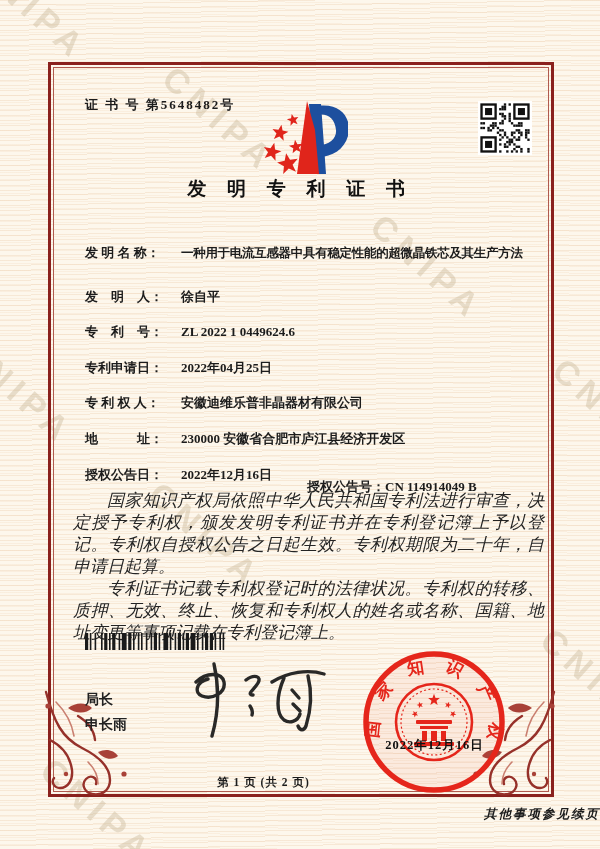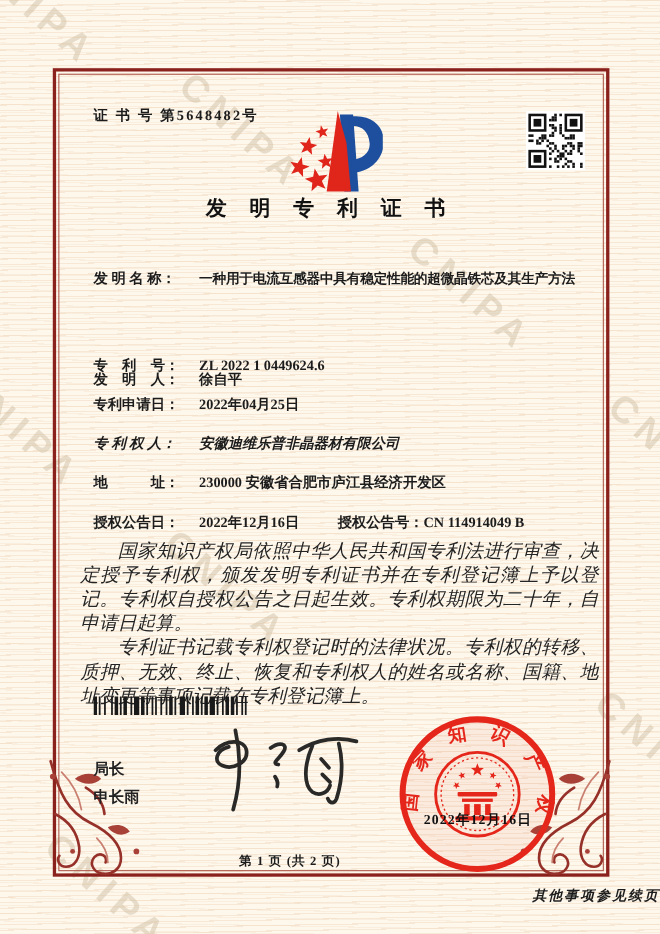--- a/index.html
+++ b/index.html
@@ -36,23 +36,23 @@
   .qr { position:absolute; left:478px; top:101px; }
   .title {
     position:absolute; left:0; right:0; top:176px; text-align:center;
     font-size:19px; font-weight:700; letter-spacing:8px; color:#111;
   }
   .fields { position:absolute; left:85px; right:52px; top:0; }
   .frow { position:absolute; left:0; right:0; font-size:13px; white-space:nowrap; }
   .f-label { display:inline-block; min-width:96px; font-weight:700; }
   .f-value { font-weight:600; }
   .frow.r0 { top:244px; } .frow.r0 .f-value { font-size:12.5px; letter-spacing:-0.3px; }
-  .frow.r1 { top:288px;margin-top:48px; } .frow.r2 { top:323px; } .frow.r3 { top:359px; }
-  .frow.r4 { top:394px;font-style:italic; } .frow.r5 { top:430px; } .frow.r6 { top:466px; }
-  .grant2 { position:absolute; left:222px; top:0; }
+  .frow.r1 { top:288px; } .frow.r2 { top:323px; } .frow.r3 { top:359px; }
+  .frow.r4 { top:394px; } .frow.r5 { top:430px; } .frow.r6 { top:466px; }
+  .grant2 { position:absolute; left:222px; top:12px; }
   .body-text {
     position:absolute; left:73px; right:56px; top:490px;
     font-size:17px; font-style:italic; line-height:22px;
     text-align:justify; color:#242424; font-weight:500;
   }
   .body-text p { text-indent:2em; }
   .barcode { position:absolute; left:85px; top:633px; }
   .director { position:absolute; left:85px; top:687px; font-size:14px; font-weight:700; line-height:25px;
     font-family:"Liberation Sans","DejaVu Sans",sans-serif; color:#222; }
   .signature { position:absolute; left:172px; top:652px; z-index:4; }

